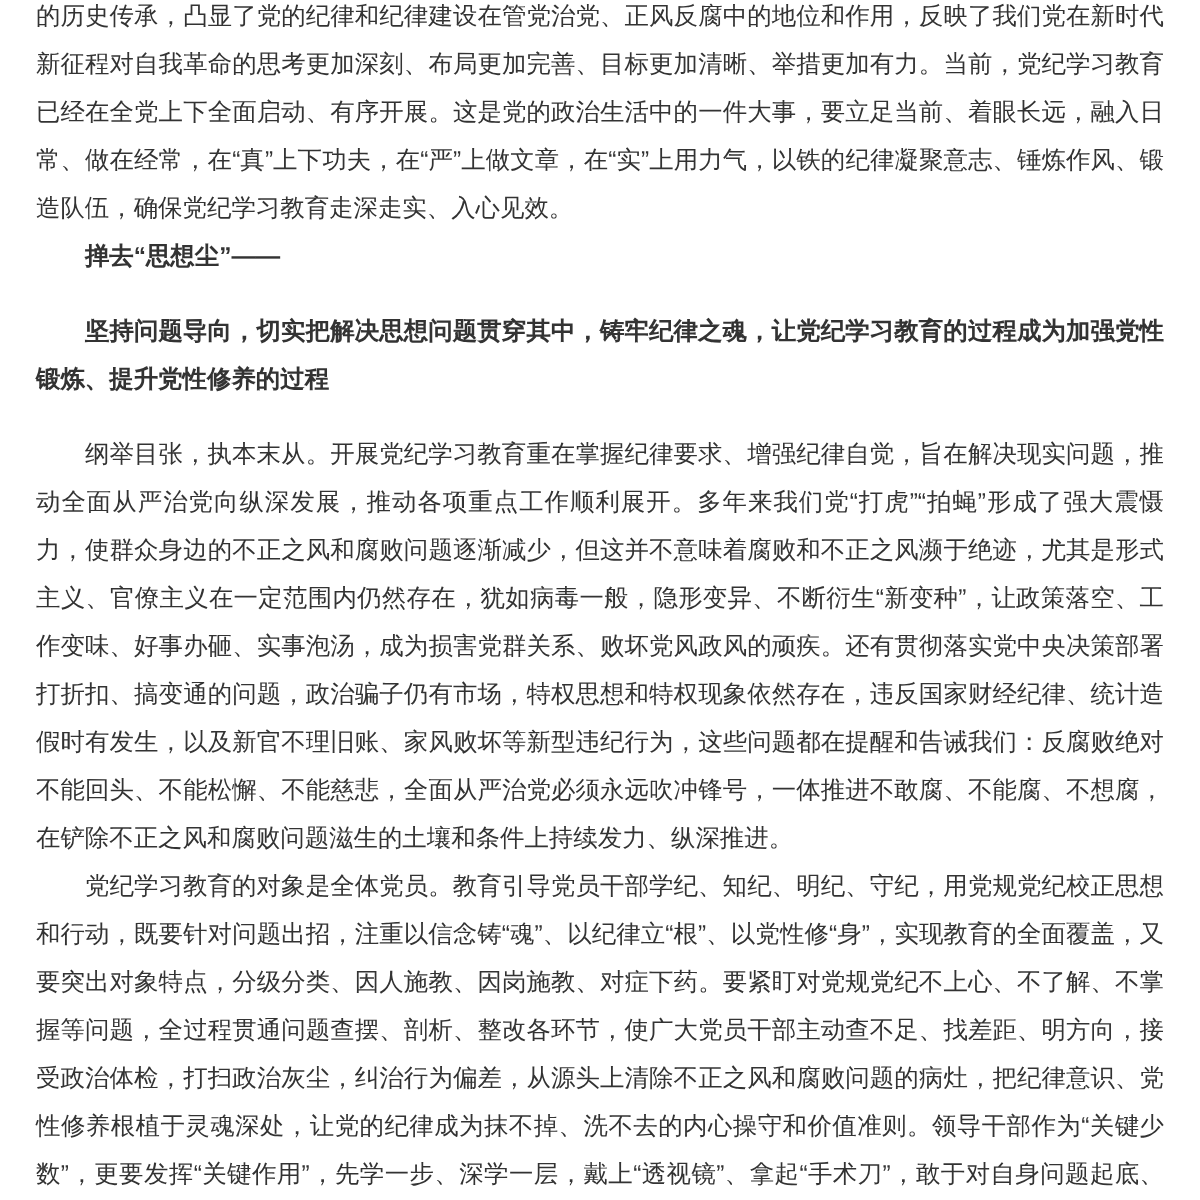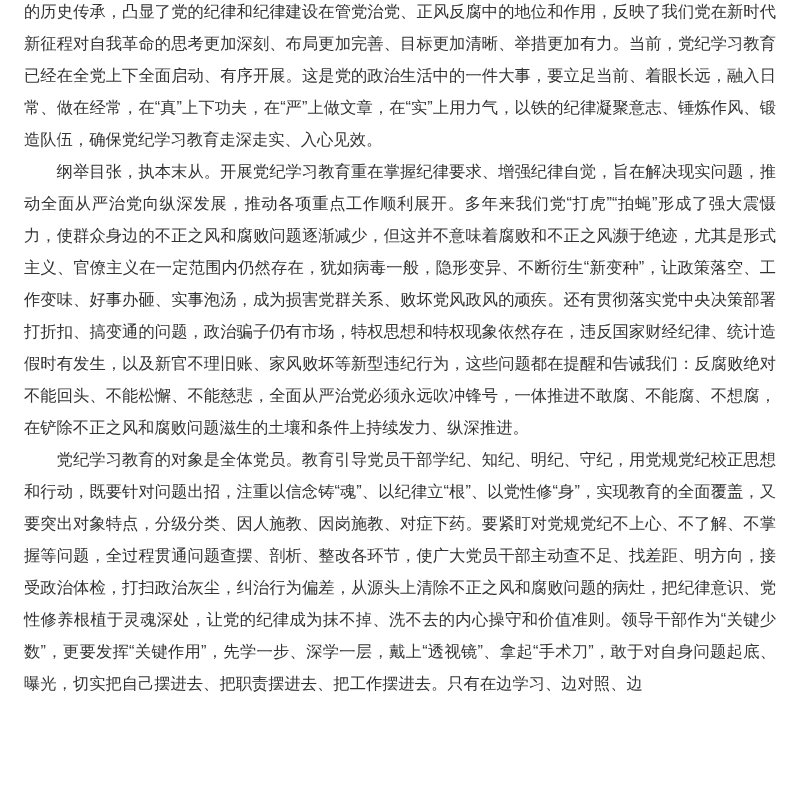--- a/index.html
+++ b/index.html
@@ -34,15 +34,17 @@
   }
   .article p.subtitle {
     margin: 18px 0;
   }
 </style>
 </head>
 <body>
 
 <div class="article">
   <p class="continuation">的历史传承，凸显了党的纪律和纪律建设在管党治党、正风反腐中的地位和作用，反映了我们党在新时代新征程对自我革命的思考更加深刻、布局更加完善、目标更加清晰、举措更加有力。当前，党纪学习教育已经在全党上下全面启动、有序开展。这是党的政治生活中的一件大事，要立足当前、着眼长远，融入日常、做在经常，在“真”上下功夫，在“严”上做文章，在“实”上用力气，以铁的纪律凝聚意志、锤炼作风、锻造队伍，确保党纪学习教育走深走实、入心见效。</p>
+  <p class="bold">掸去“思想尘”——</p>
+  <p class="bold subtitle">坚持问题导向，切实把解决思想问题贯穿其中，铸牢纪律之魂，让党纪学习教育的过程成为加强党性锻炼、提升党性修养的过程</p>
   <p>纲举目张，执本末从。开展党纪学习教育重在掌握纪律要求、增强纪律自觉，旨在解决现实问题，推动全面从严治党向纵深发展，推动各项重点工作顺利展开。多年来我们党“打虎”“拍蝇”形成了强大震慑力，使群众身边的不正之风和腐败问题逐渐减少，但这并不意味着腐败和不正之风濒于绝迹，尤其是形式主义、官僚主义在一定范围内仍然存在，犹如病毒一般，隐形变异、不断衍生“新变种”，让政策落空、工作变味、好事办砸、实事泡汤，成为损害党群关系、败坏党风政风的顽疾。还有贯彻落实党中央决策部署打折扣、搞变通的问题，政治骗子仍有市场，特权思想和特权现象依然存在，违反国家财经纪律、统计造假时有发生，以及新官不理旧账、家风败坏等新型违纪行为，这些问题都在提醒和告诫我们：反腐败绝对不能回头、不能松懈、不能慈悲，全面从严治党必须永远吹冲锋号，一体推进不敢腐、不能腐、不想腐，在铲除不正之风和腐败问题滋生的土壤和条件上持续发力、纵深推进。</p>
   <p>党纪学习教育的对象是全体党员。教育引导党员干部学纪、知纪、明纪、守纪，用党规党纪校正思想和行动，既要针对问题出招，注重以信念铸“魂”、以纪律立“根”、以党性修“身”，实现教育的全面覆盖，又要突出对象特点，分级分类、因人施教、因岗施教、对症下药。要紧盯对党规党纪不上心、不了解、不掌握等问题，全过程贯通问题查摆、剖析、整改各环节，使广大党员干部主动查不足、找差距、明方向，接受政治体检，打扫政治灰尘，纠治行为偏差，从源头上清除不正之风和腐败问题的病灶，把纪律意识、党性修养根植于灵魂深处，让党的纪律成为抹不掉、洗不去的内心操守和价值准则。领导干部作为“关键少数”，更要发挥“关键作用”，先学一步、深学一层，戴上“透视镜”、拿起“手术刀”，敢于对自身问题起底、曝光，切实把自己摆进去、把职责摆进去、把工作摆进去。只有在边学习、边对照、边</p>
 </div>
 
 </body></html>

